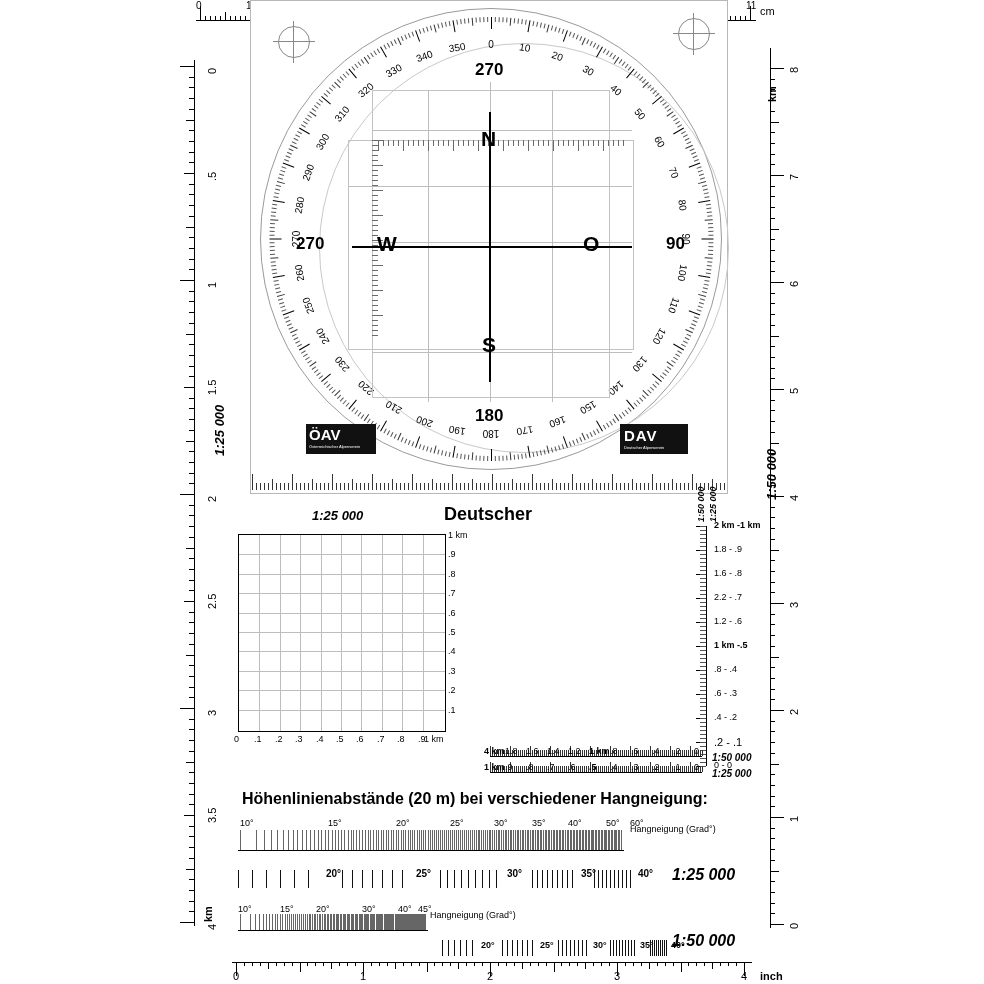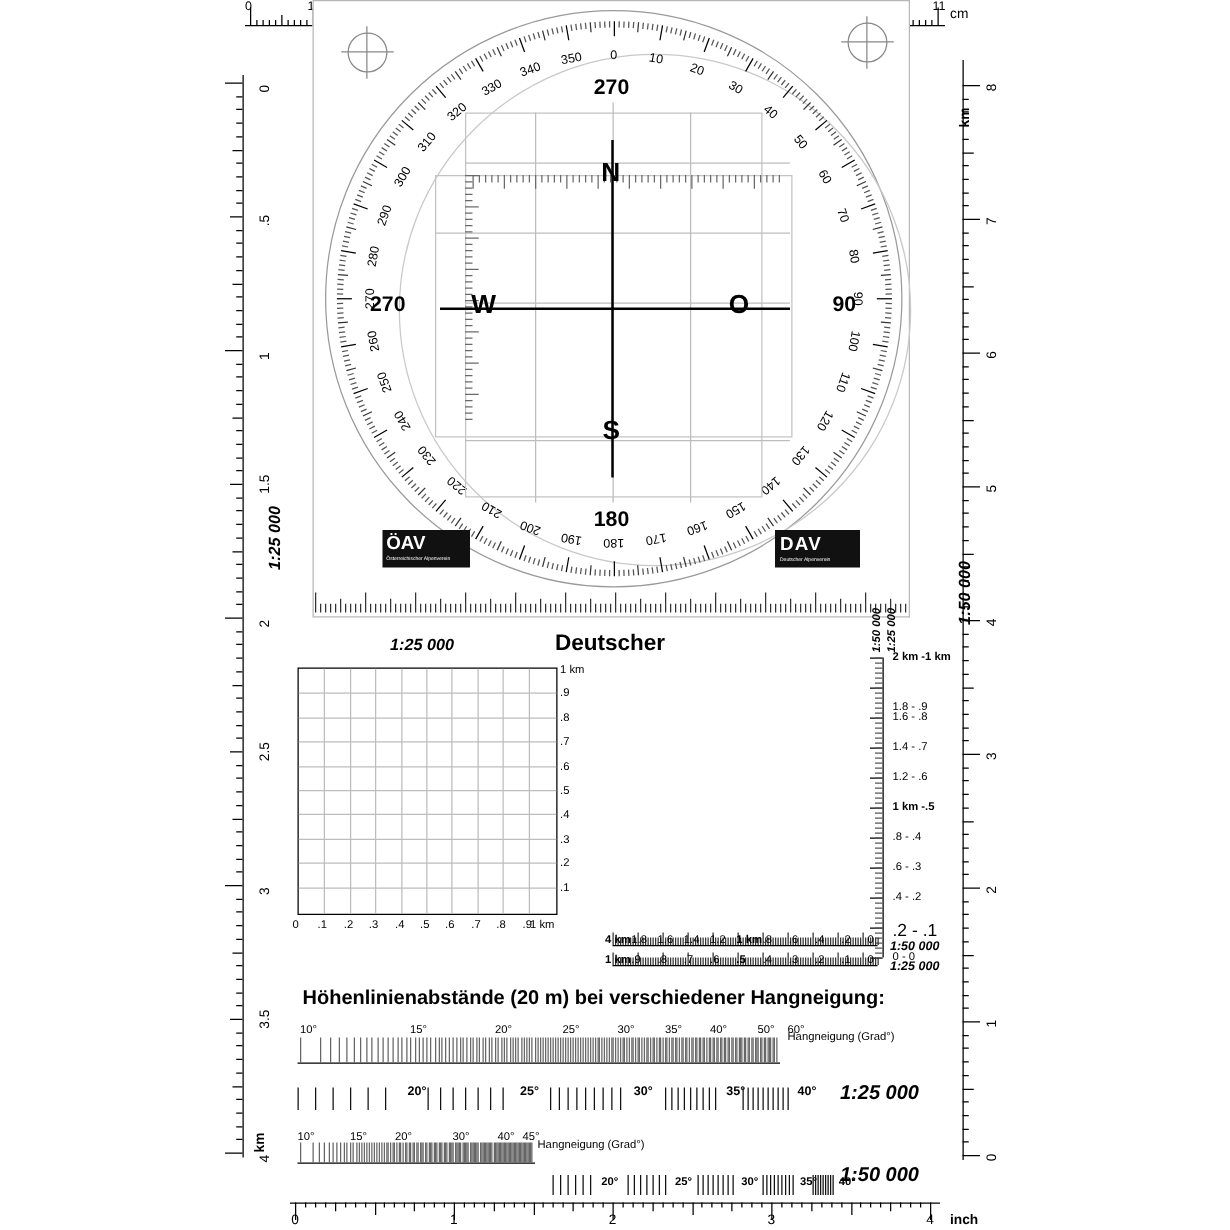--- a/index.html
+++ b/index.html
@@ -1108,37 +1108,37 @@
   </div>
 
 <div class="abs" id="vert-scale" style="left:690px;top:498px;width:90px;height:290px;">
   <div class="vline" style="left:16px;top:28px;height:240px;"></div>
   <div class="lbl lbl-b ital" style="left:6px;top:24px;font-size:9px;transform:rotate(-90deg);transform-origin:0 0;">1:50 000</div>
   <div class="lbl lbl-b ital" style="left:18px;top:24px;font-size:9px;transform:rotate(-90deg);transform-origin:0 0;">1:25 000</div>
   <div id="vert-scale-rows">
       <div class="tick" style="left:6px;top:28px;width:10px;height:1px;background:#000;"></div>
       <div class="lbl" style="left:24px;top:22px;font-size:9px;font-weight:bold;">2 km -1 km</div>
       <div class="tick" style="left:6px;top:52px;width:10px;height:1px;background:#000;"></div>
-      <div class="lbl" style="left:24px;top:62px;font-size:9px;">1.8 - .9</div>
+      <div class="lbl" style="left:24px;top:46px;font-size:9px;">1.8 - .9</div>
       <div class="tick" style="left:6px;top:76px;width:10px;height:1px;background:#000;"></div>
       <div class="lbl" style="left:24px;top:70px;font-size:9px;">1.6 - .8</div>
       <div class="tick" style="left:6px;top:100px;width:10px;height:1px;background:#000;"></div>
-      <div class="lbl" style="left:24px;top:94px;font-size:9px;">1.4 - .7</div>
+      <div class="lbl" style="left:24px;top:94px;font-size:9px;">2.2 - .7</div>
       <div class="tick" style="left:6px;top:124px;width:10px;height:1px;background:#000;"></div>
       <div class="lbl" style="left:24px;top:118px;font-size:9px;">1.2 - .6</div>
       <div class="tick" style="left:6px;top:148px;width:10px;height:1px;background:#000;"></div>
       <div class="lbl" style="left:24px;top:142px;font-size:9px;font-weight:bold;">1 km -.5</div>
       <div class="tick" style="left:6px;top:172px;width:10px;height:1px;background:#000;"></div>
       <div class="lbl" style="left:24px;top:166px;font-size:9px;">.8 - .4</div>
       <div class="tick" style="left:6px;top:196px;width:10px;height:1px;background:#000;"></div>
       <div class="lbl" style="left:24px;top:190px;font-size:9px;">.6 - .3</div>
       <div class="tick" style="left:6px;top:220px;width:10px;height:1px;background:#000;"></div>
       <div class="lbl" style="left:24px;top:214px;font-size:9px;">.4 - .2</div>
       <div class="tick" style="left:6px;top:244px;width:10px;height:1px;background:#000;"></div>
-      <div class="lbl" style="left:24px;top:238px;font-size:14px;">.2 - .1</div>
+      <div class="lbl" style="left:24px;top:238px;font-size:11px;">.2 - .1</div>
       <div class="tick" style="left:6px;top:268px;width:10px;height:1px;background:#000;"></div>
       <div class="lbl" style="left:24px;top:262px;font-size:9px;">0 - 0</div>
       <div class="tick" style="left:10px;top:28px;width:6px;height:1px;background:#555;"></div>
       <div class="tick" style="left:10px;top:32px;width:6px;height:1px;background:#555;"></div>
       <div class="tick" style="left:10px;top:36px;width:6px;height:1px;background:#555;"></div>
       <div class="tick" style="left:10px;top:40px;width:6px;height:1px;background:#555;"></div>
       <div class="tick" style="left:10px;top:44px;width:6px;height:1px;background:#555;"></div>
       <div class="tick" style="left:10px;top:48px;width:6px;height:1px;background:#555;"></div>
       <div class="tick" style="left:10px;top:52px;width:6px;height:1px;background:#555;"></div>
       <div class="tick" style="left:10px;top:56px;width:6px;height:1px;background:#555;"></div>

